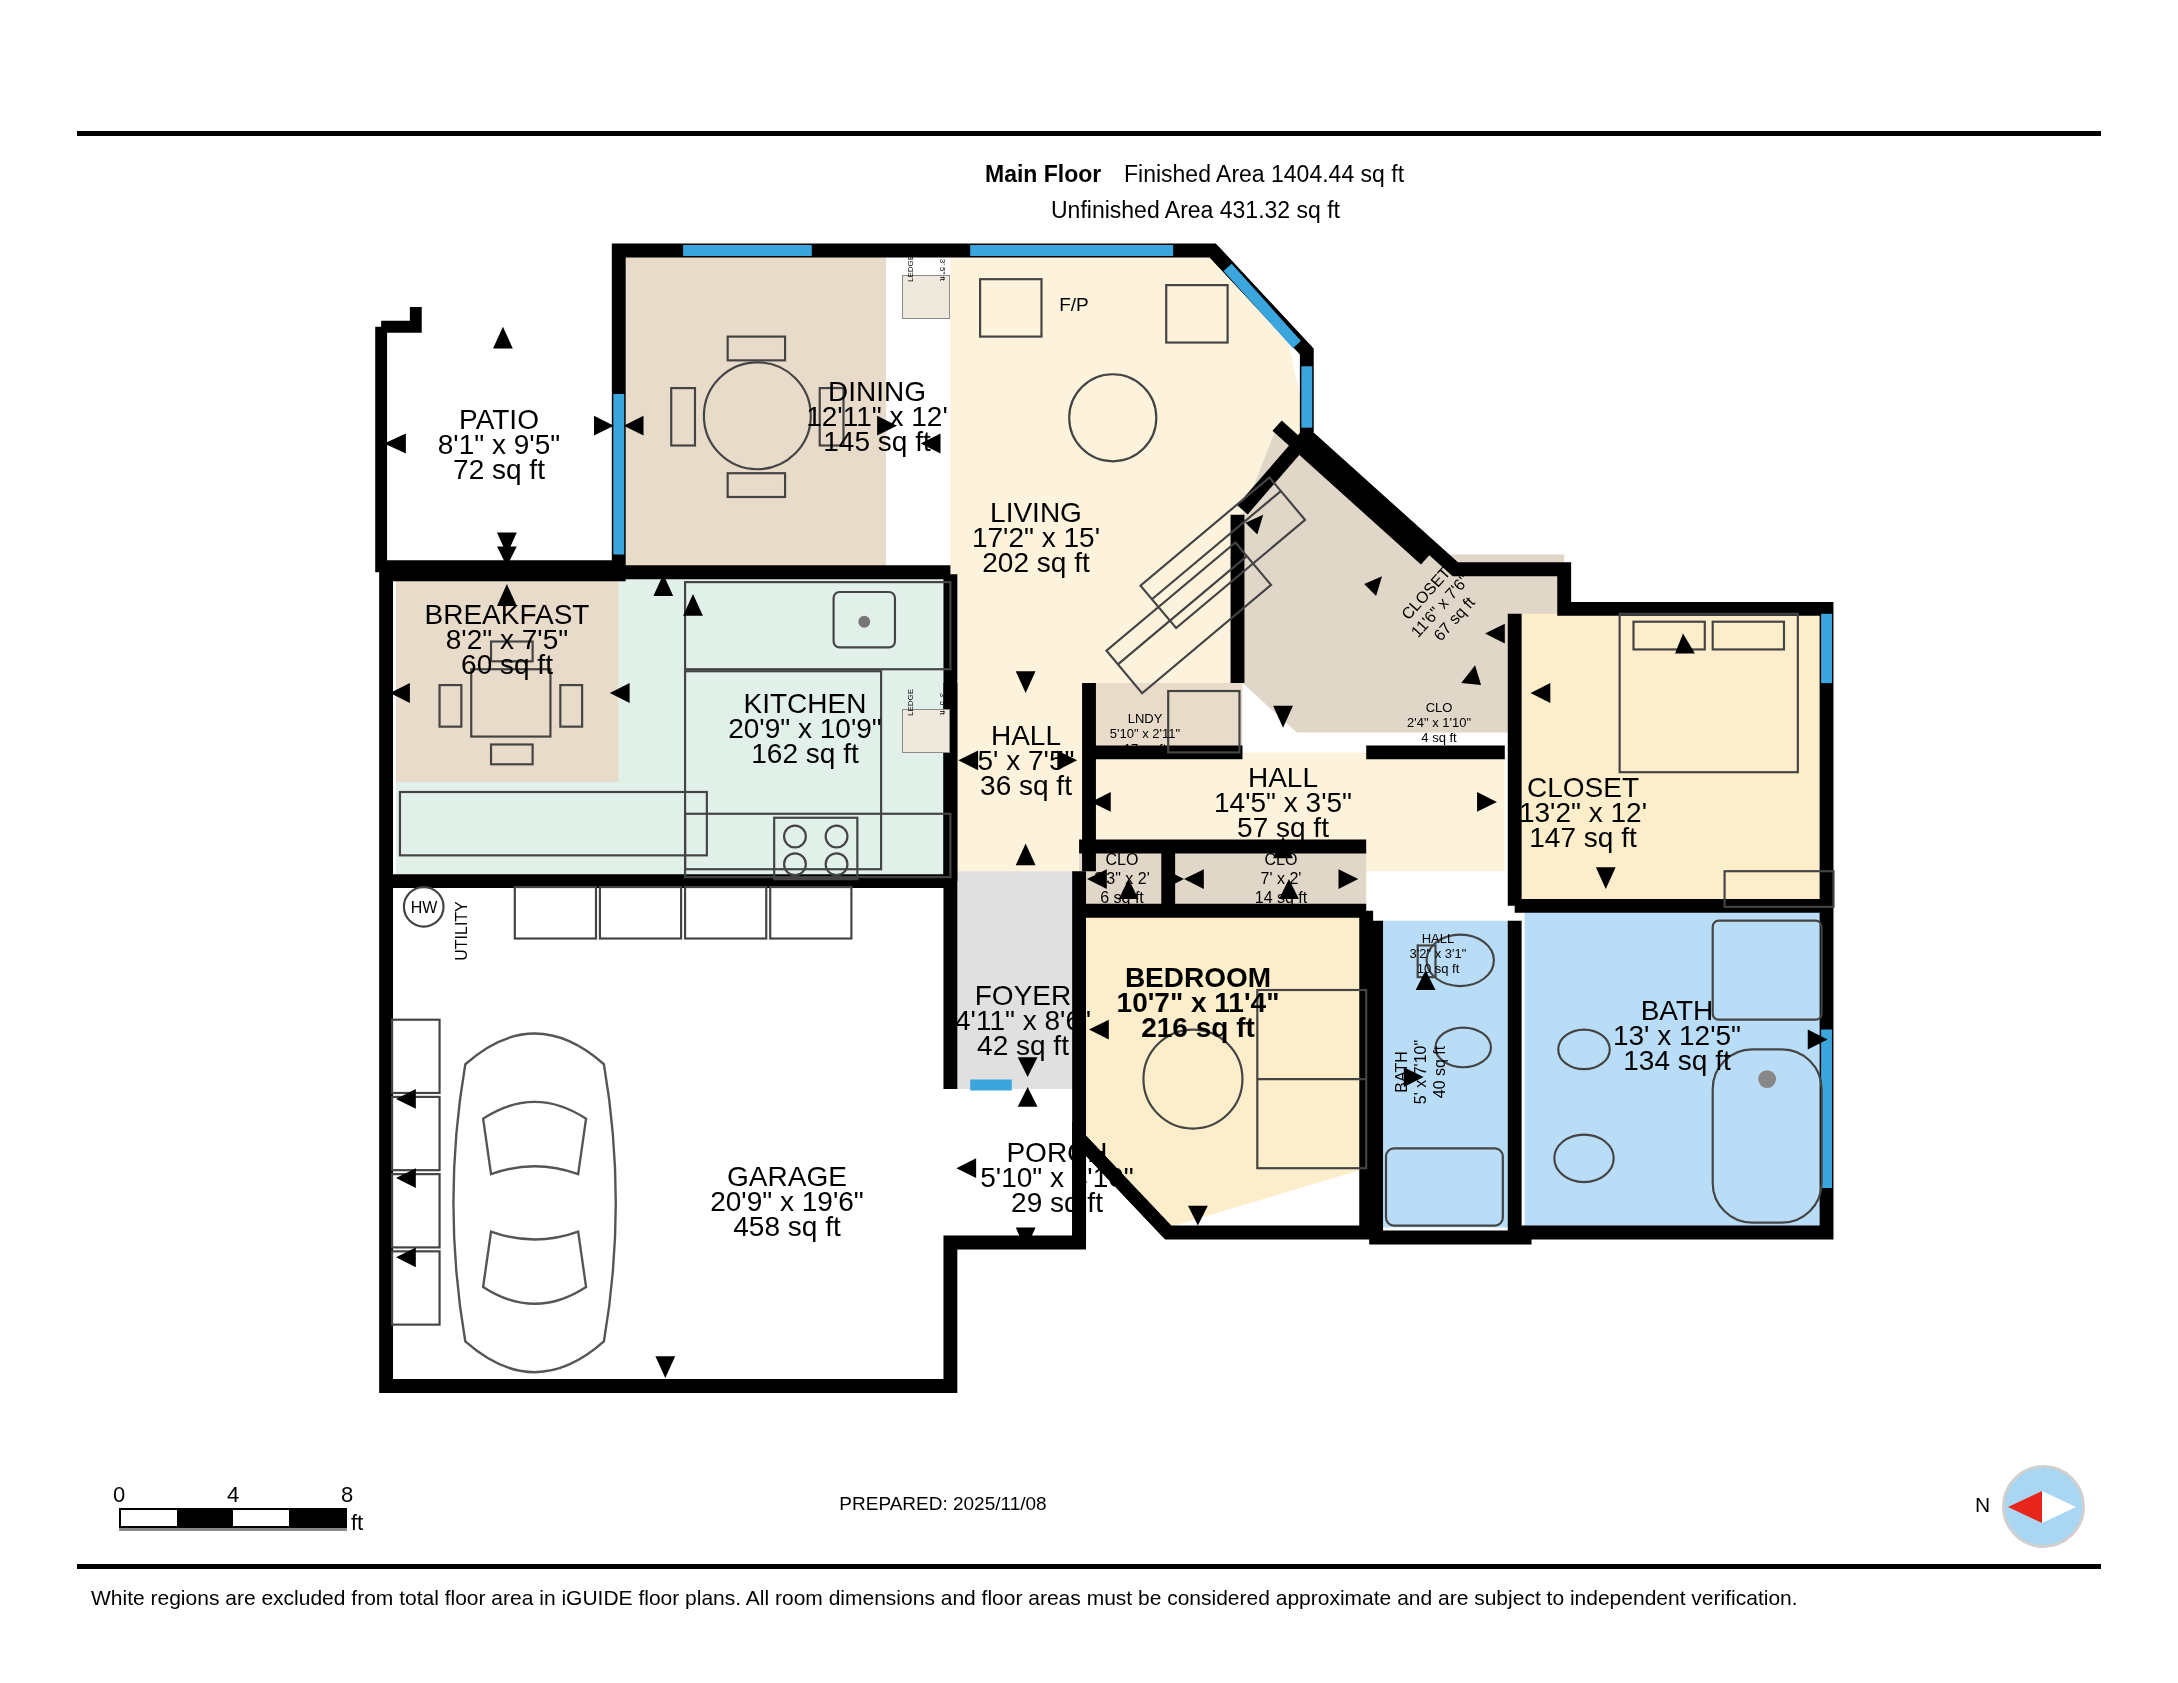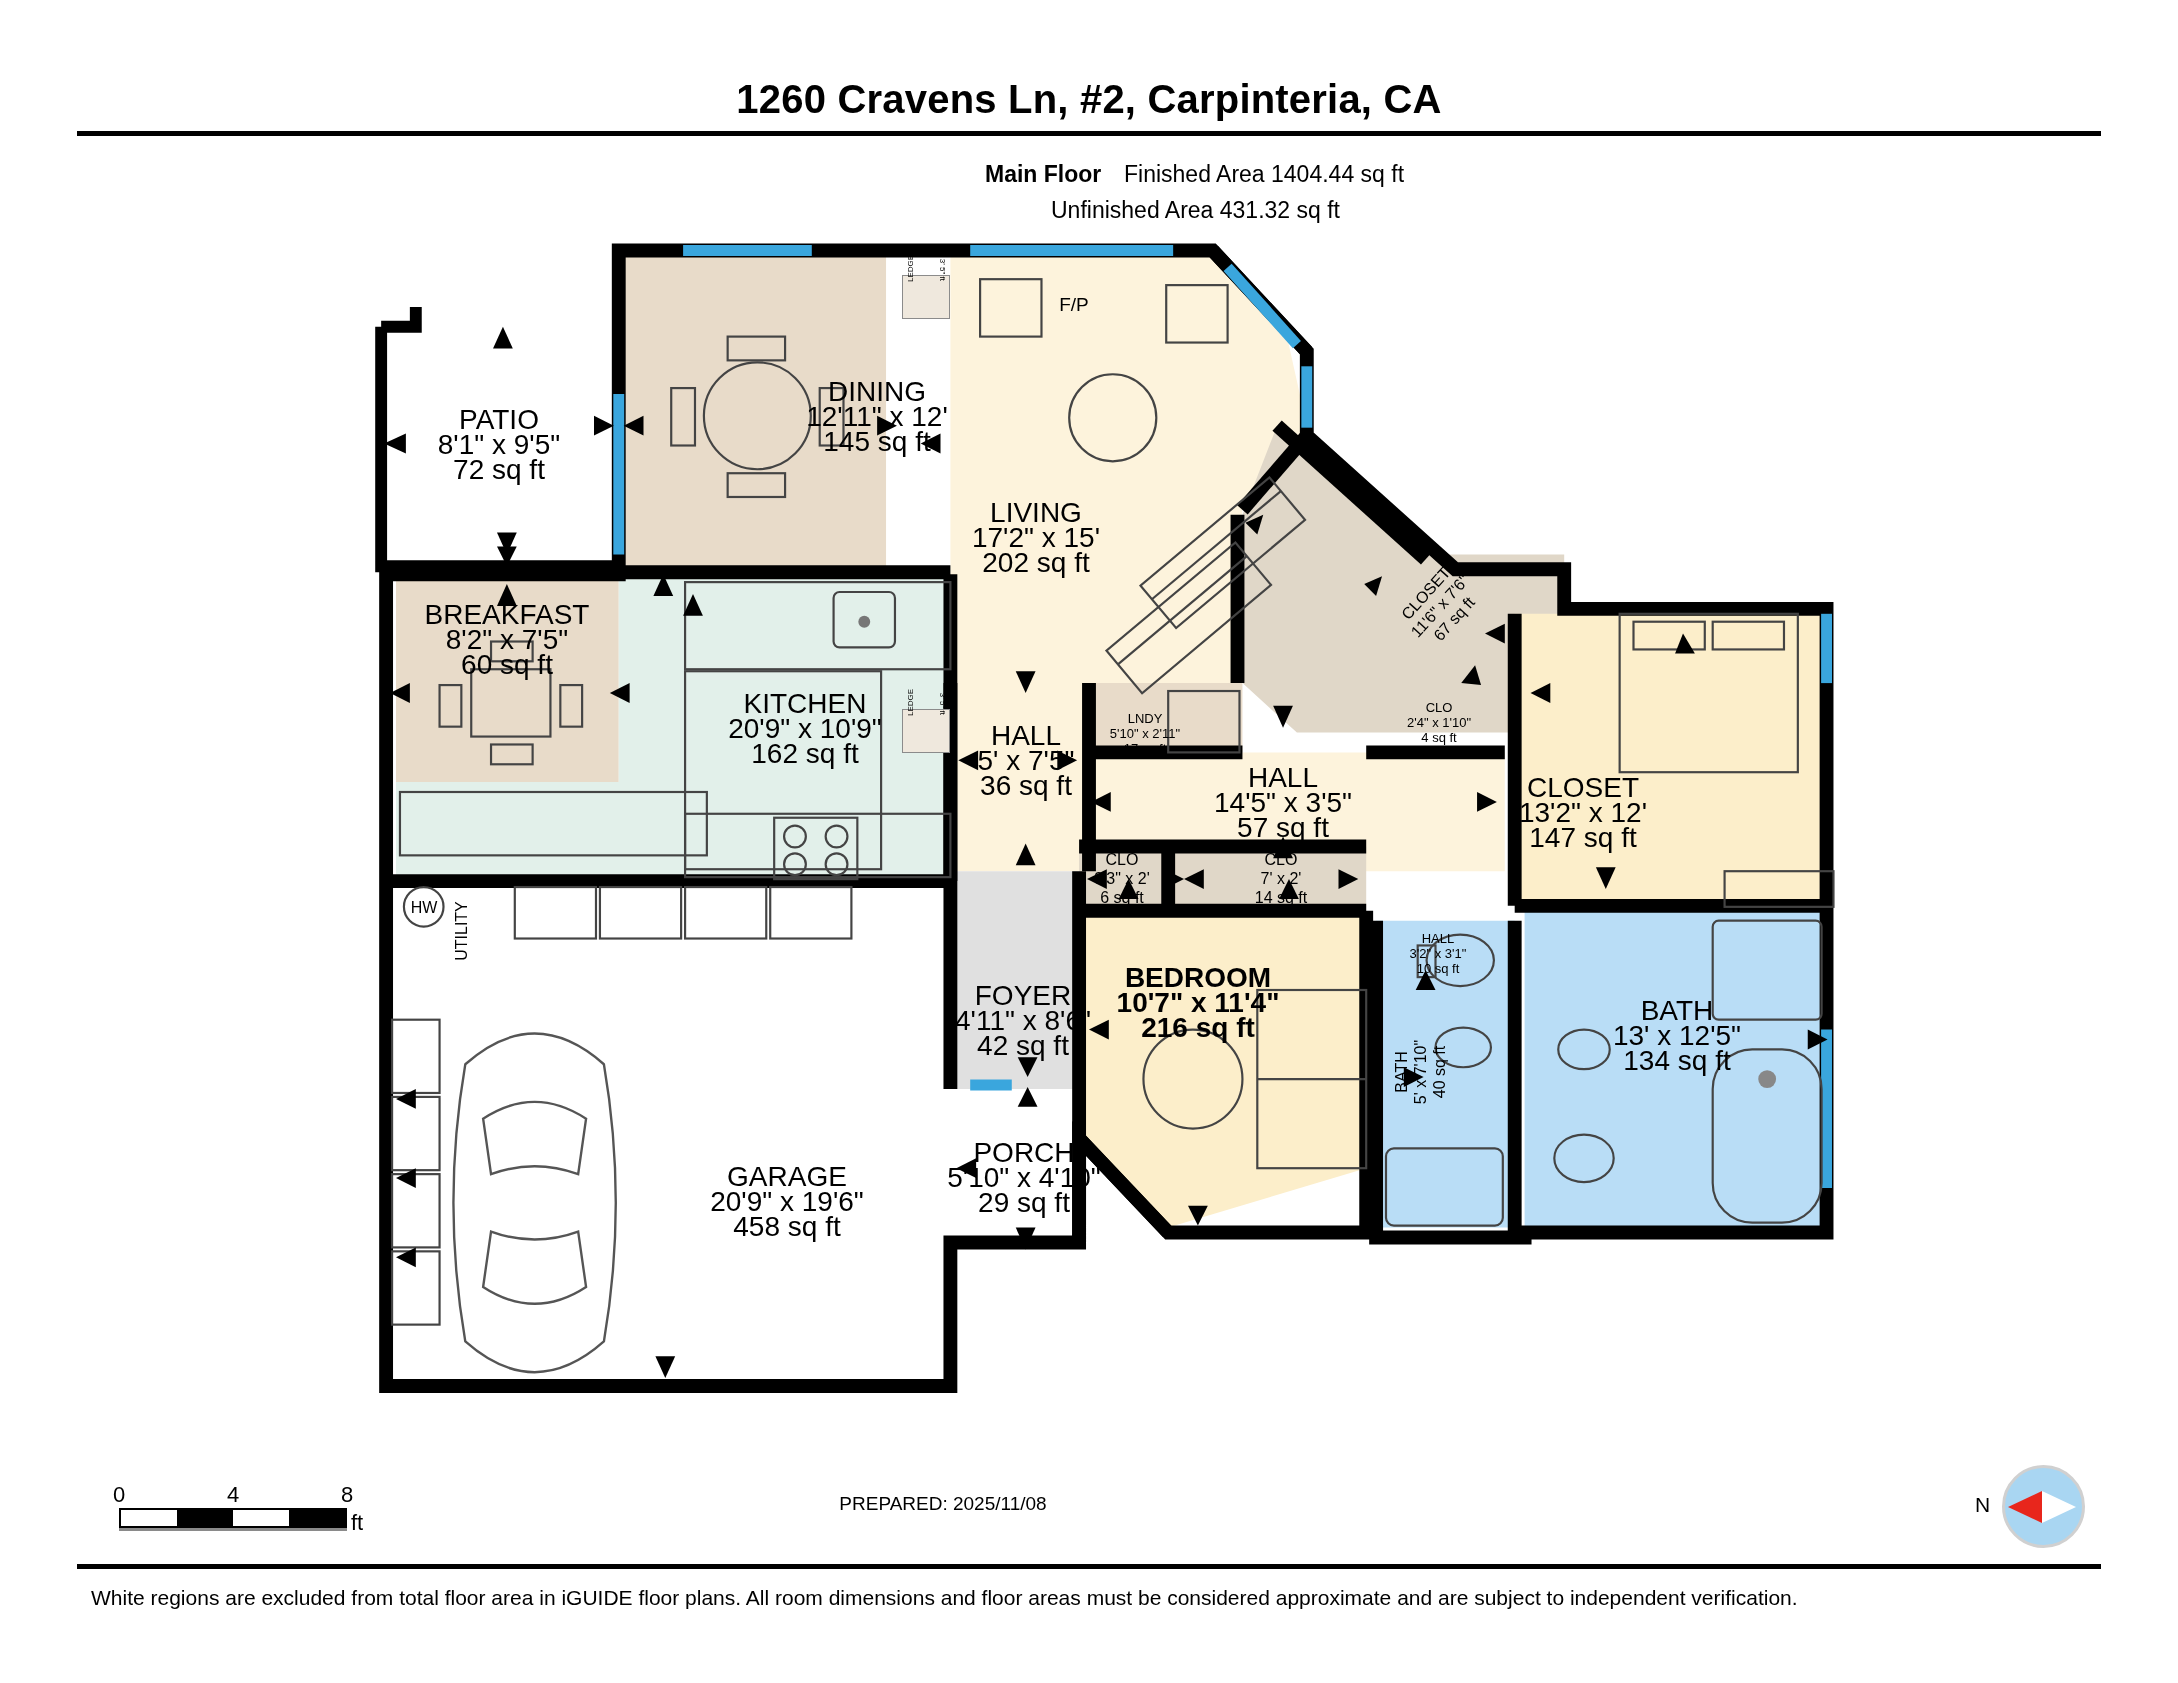--- a/index.html
+++ b/index.html
@@ -214,21 +214,20 @@
     position: absolute; left: 50%; top: 50%;
     width: 0; height: 0;
     transform: translate(-50%,-50%);
   }
 </style>
 </head>
 <body>
 
 <div class="page">
 
-  <div id="page-title">1260 Cravens Ln, #2, Carpinteria, CA</div>
   <div id="title-rule"></div>
 
   <div id="floor-summary">
     <span class="floor-name">Main Floor</span><span class="area-line1">Finished Area 1404.44 sq ft</span>
     <span class="area-line2">Unfinished Area 431.32 sq ft</span>
   </div>
 
   <svg id="floorplan" viewBox="0 0 2200 1700">
     <g>
 
@@ -528,21 +527,21 @@
       <div class="room-label" style="left: 1677px; top: 1035px;">
         <span class="nm">BATH</span>
         <span class="dim">13' x 12'5"</span>
         <span class="area">134 sq ft</span>
       </div>
       <div class="room-label" style="left: 1023px; top: 1020px;">
         <span class="nm">FOYER</span>
         <span class="dim">4'11" x 8'6"</span>
         <span class="area">42 sq ft</span>
       </div>
-      <div class="room-label" style="left: 1024px; top: 1177px;">
+      <div class="room-label" style="left: 1057px; top: 1177px;">
         <span class="nm">PORCH</span>
         <span class="dim">5'10" x 4'10"</span>
         <span class="area">29 sq ft</span>
       </div>
       <div class="room-label" style="left: 787px; top: 1201px;">
         <span class="nm">GARAGE</span>
         <span class="dim">20'9" x 19'6"</span>
         <span class="area">458 sq ft</span>
       </div>
       <div class="room-label sm rot-utility" style="left: 461px; top: 931px;">

